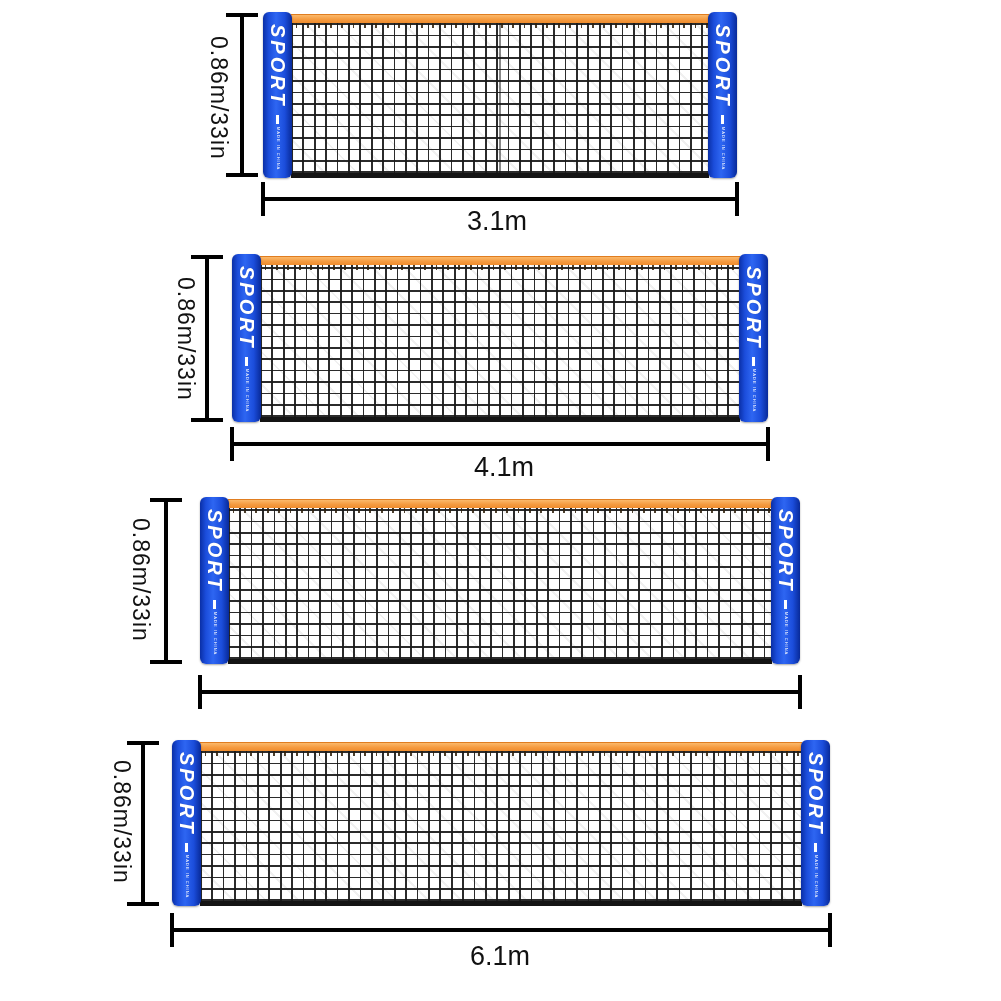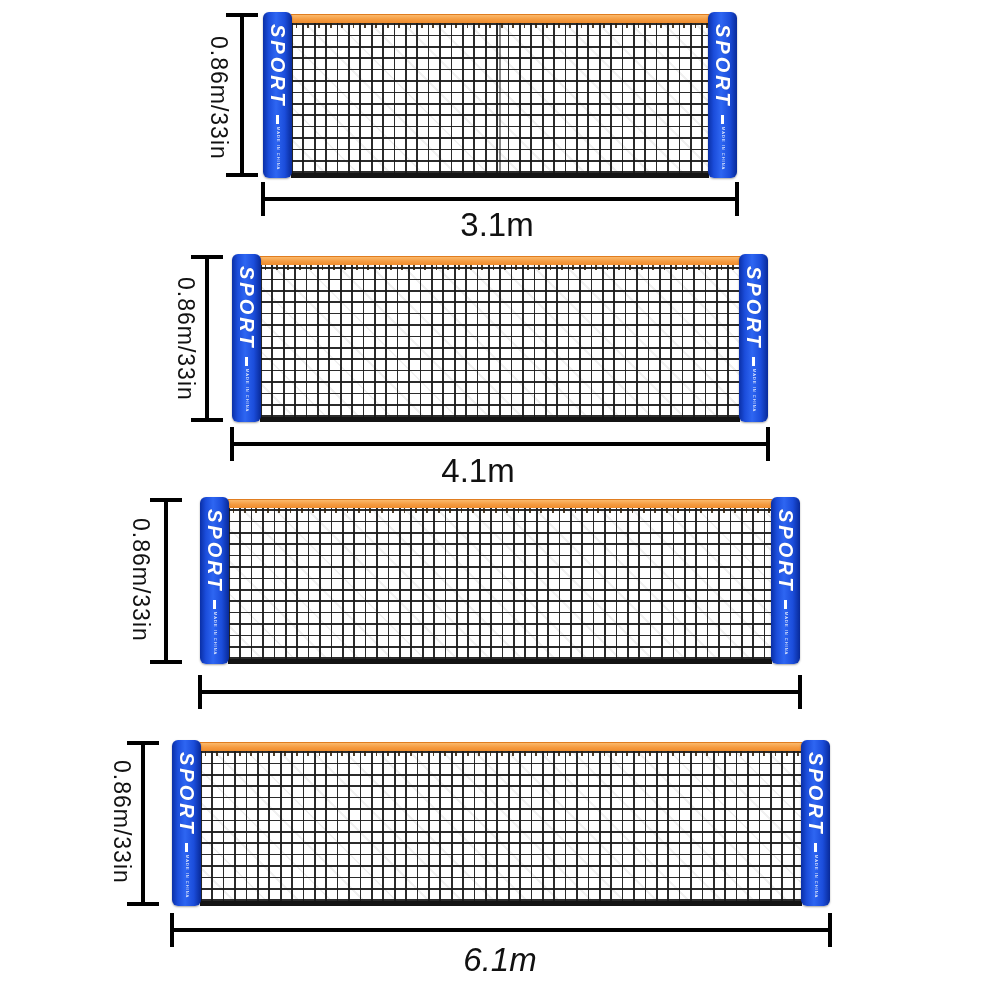--- a/index.html
+++ b/index.html
@@ -71,47 +71,47 @@
     font-size:23px;color:#111;white-space:nowrap;letter-spacing:1px;
   }
   .hdim{position:absolute;height:4px;background:#000;}
   .hdim::before,.hdim::after{
     content:"";position:absolute;top:-15px;width:4px;height:34px;background:#000;
   }
   .hdim::before{left:-2px;}
   .hdim::after{right:-2px;}
   .hlabel{
     position:absolute;width:140px;text-align:center;
-    font-size:33px;color:#111;
+    font-size:27px;color:#111;
   }
 
   
   .net1{left:263px;top:12px;width:474px;height:166px;}
   .vdim1{left:240px;top:15px;height:160px;}
   .vlabel1{left:205px;top:36px;}
   .hdim1{left:263px;top:197px;width:474px;}
   .hlabel1{left:427px;top:206px;}
 
   .net2{left:232px;top:254px;width:536px;height:168px;}
   .vdim2{left:205px;top:257px;height:163px;}
   .vlabel2{left:172px;top:277px;}
   .hdim2{left:232px;top:442px;width:536px;}
-  .hlabel2{left:408px;top:452px;}
+  .hlabel2{left:434px;top:452px;}
 
   .net3{left:200px;top:497px;width:600px;height:167px;}
   .vdim3{left:164px;top:500px;height:162px;}
   .vlabel3{left:127px;top:518px;}
   .hdim3{left:200px;top:690px;width:600px;}
   .hlabel3{left:430px;top:699px;}
 
   .net4{left:172px;top:740px;width:658px;height:166px;}
   .vdim4{left:141px;top:743px;height:161px;}
   .vlabel4{left:108px;top:760px;}
   .hdim4{left:172px;top:928px;width:658px;}
-  .hlabel4{left:430px;top:941px;font-style:italic;}
+  .hlabel4{left:430px;top:941px;}
 </style>
 </head>
 <body>
 
 <div class="canvas">
 
   <div class="vdim vdim1"></div>
   <div class="vlabel vlabel1">0.86m/33in</div>
   <div class="net net1">
     <div class="post post-left">

